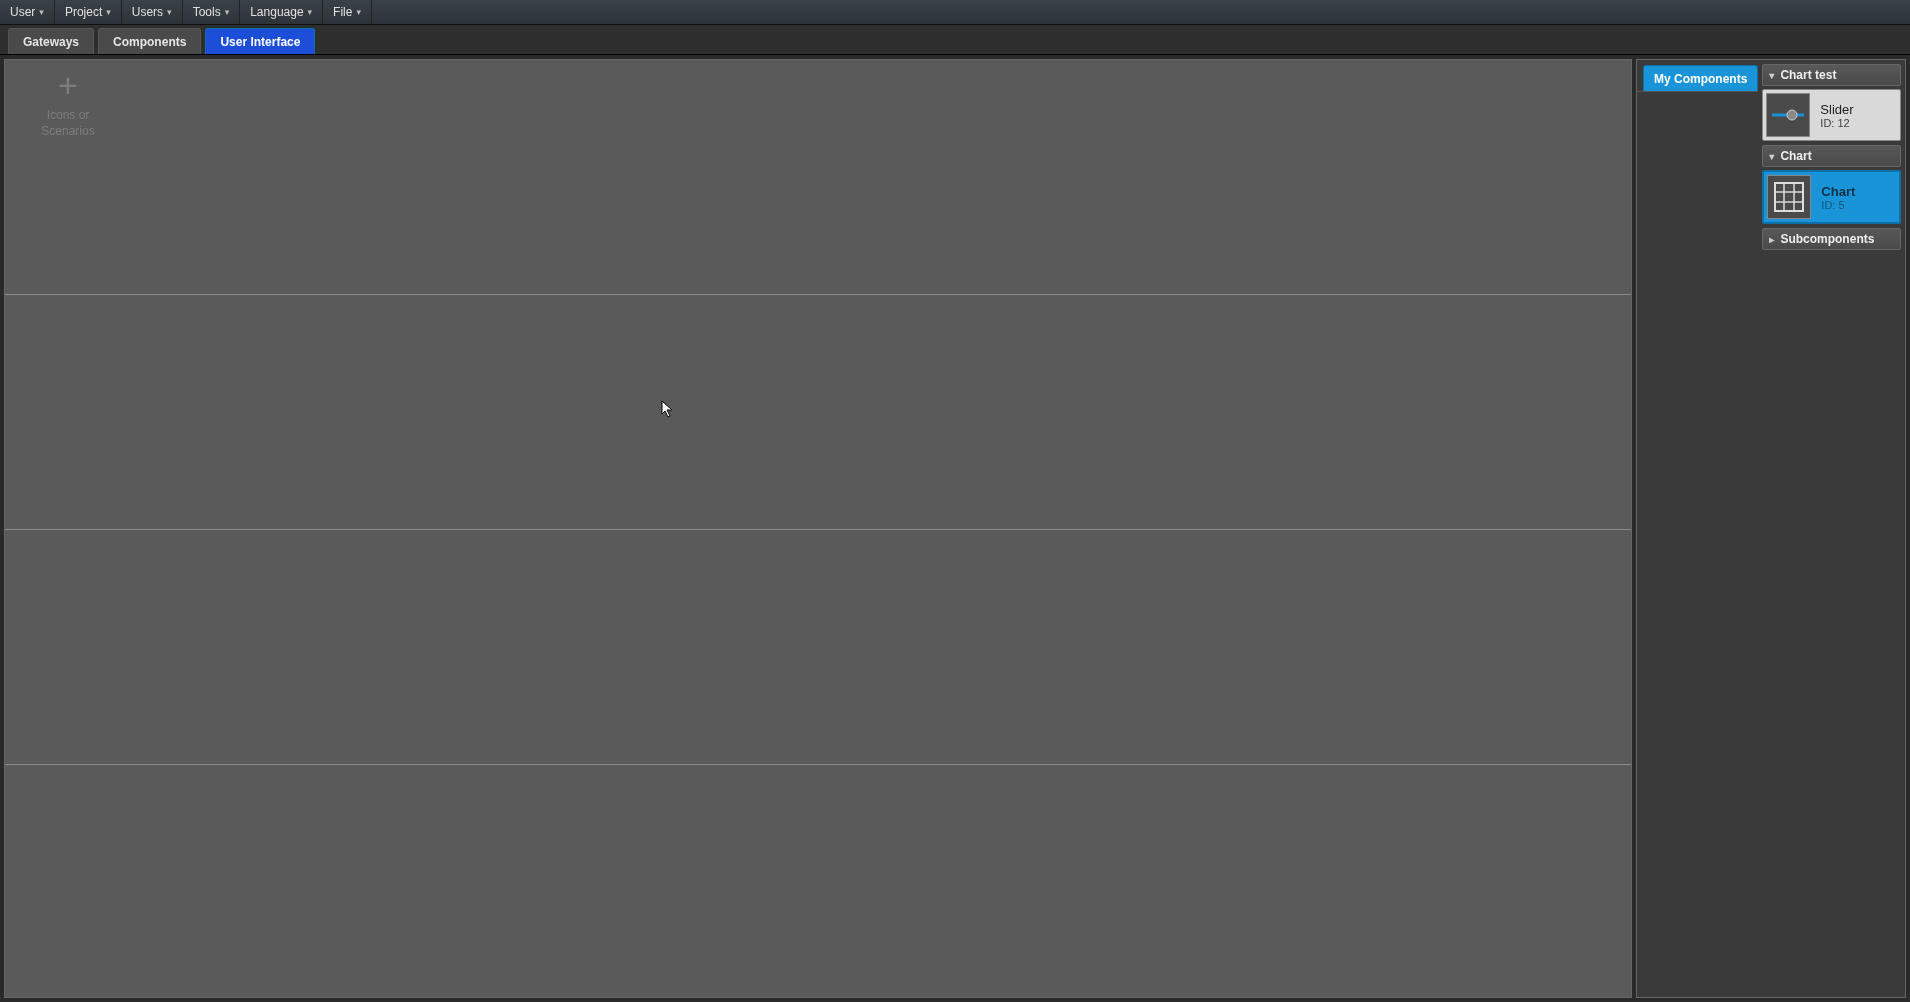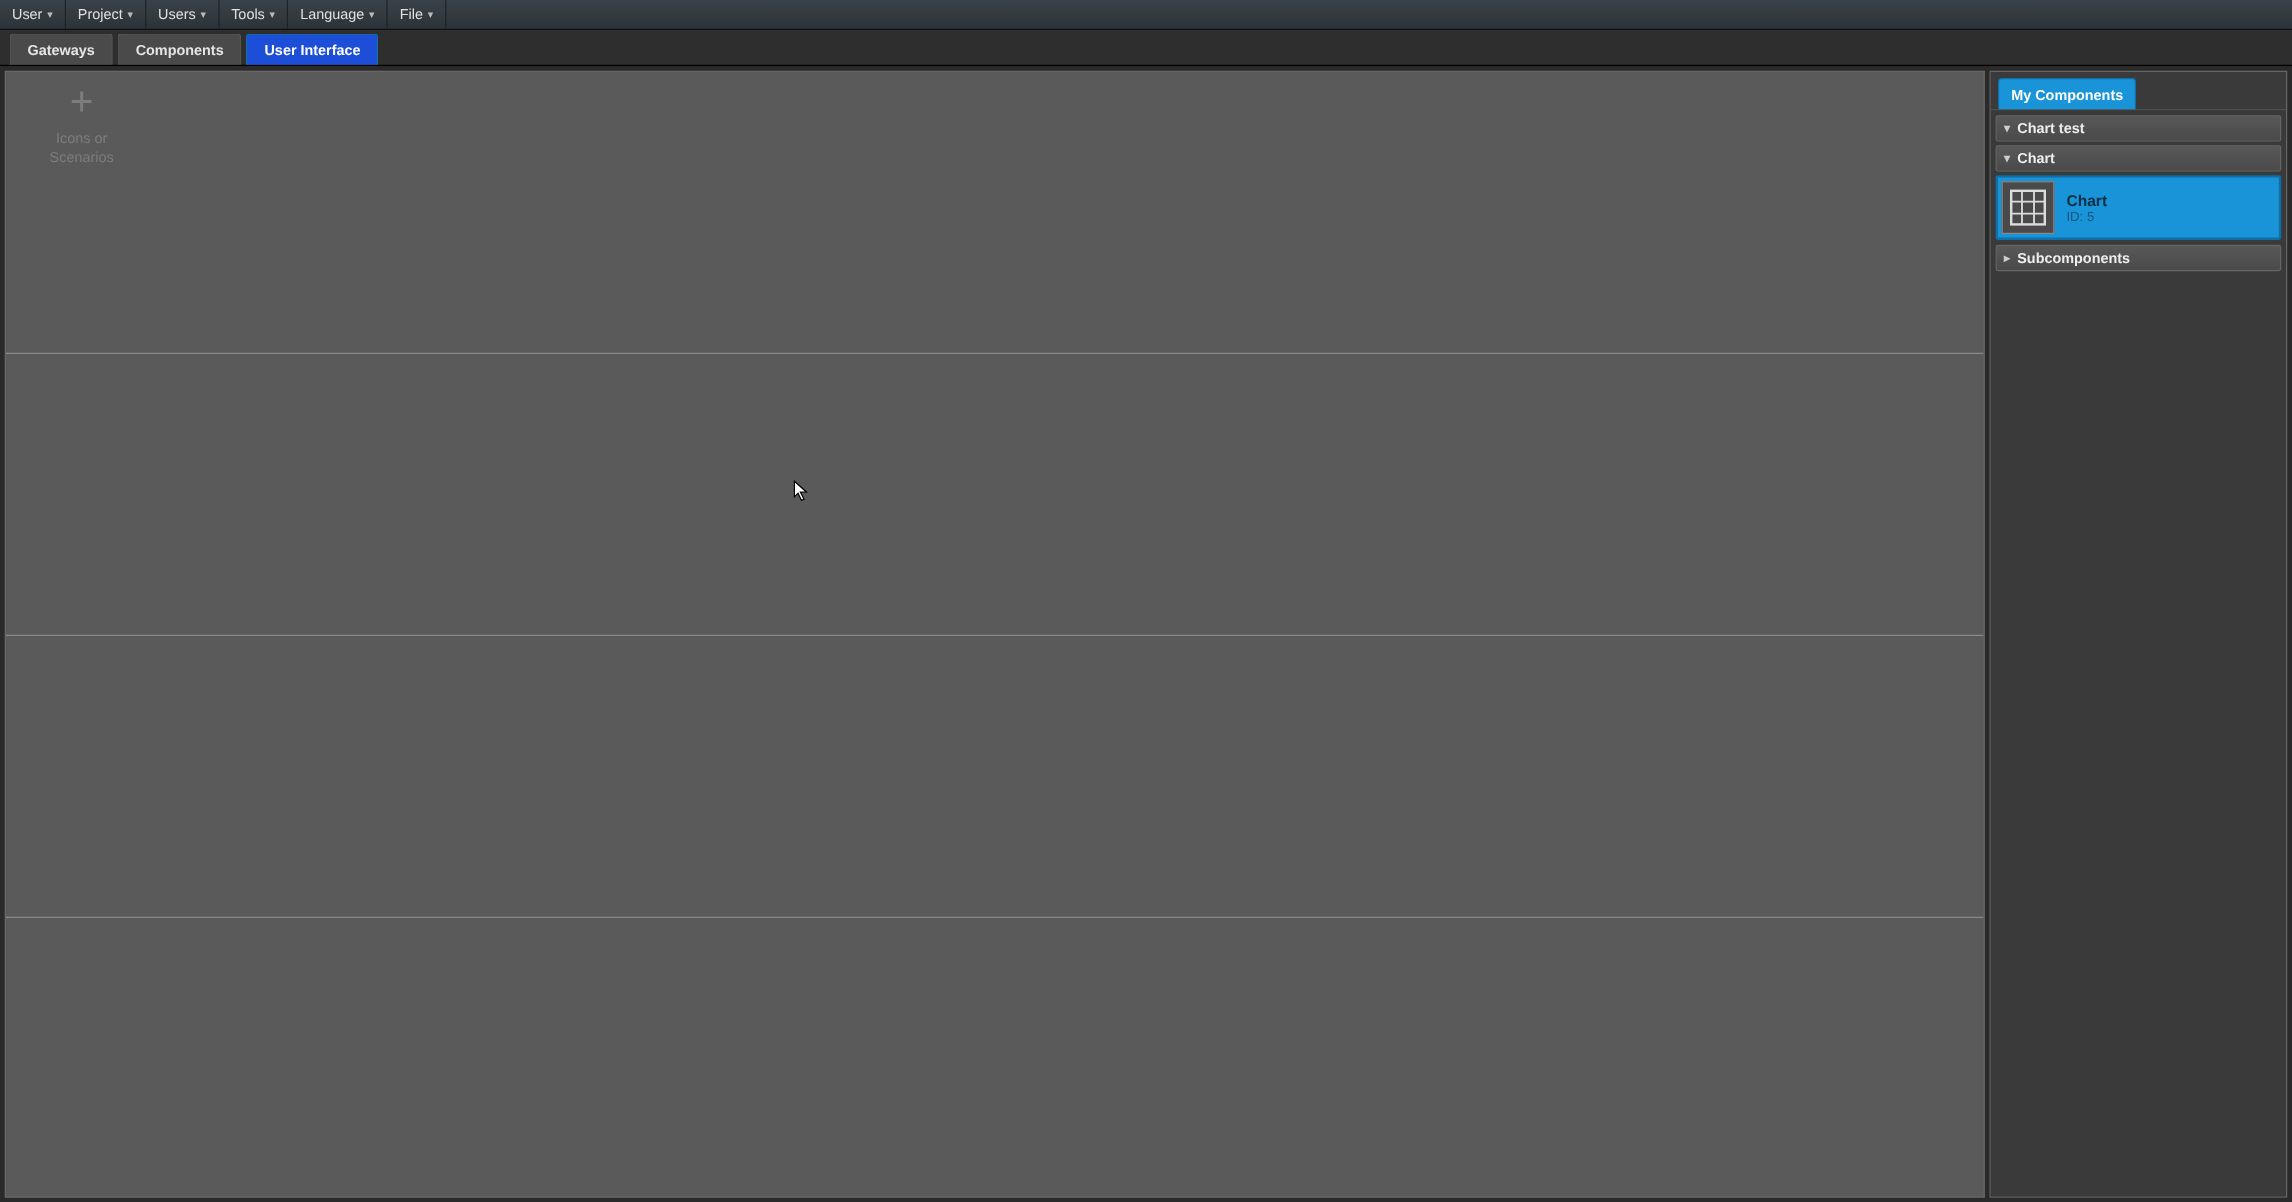--- a/index.html
+++ b/index.html
@@ -120,25 +120,25 @@
   
   .mouse-cursor {
     position: absolute;
     top: 340px;
     left: 656px;
     pointer-events: none;
   }
 
   
   .sidebar {
-    width: 248px;
+    width: 270px;
     border: 1px solid #666;
     background: #3a3a3a;
     display: flex;
-    flex-direction: column;
+    flex-direction: row;
   }
   .sidebar-tabs {
     height: 32px;
     background: #3a3a3a;
     display: flex;
     align-items: flex-end;
     padding-left: 6px;
     border-bottom: 1px solid #555;
   }
   .sidebar-tab {
@@ -283,20 +283,32 @@
       <div class="sidebar-tab">
         <span>My Components</span>
       </div>
     </div>
 
     <div class="sidebar-body">
 
       <div class="group-header">
         <span class="tri">▾</span>
         <span>Chart test</span>
+      </div>
+      <div class="component-card normal">
+        <div class="thumb">
+          <svg width="40" height="40" viewBox="0 0 40 40">
+            <line x1="4" y1="20" x2="36" y2="20" stroke="#1994d8" stroke-width="3"></line>
+            <circle cx="24" cy="20" r="5" fill="#888" stroke="#ccc" stroke-width="1"></circle>
+          </svg>
+        </div>
+        <div>
+          <div class="card-title">Slider</div>
+          <div class="card-sub">ID: 12</div>
+        </div>
       </div>
 
       <div class="group-header">
         <span class="tri">▾</span>
         <span>Chart</span>
       </div>
       <div class="component-card selected">
         <div class="thumb">
           <svg width="40" height="40" viewBox="0 0 40 40">
             <rect x="6" y="6" width="28" height="28" fill="none" stroke="#ddd" stroke-width="2"></rect>

